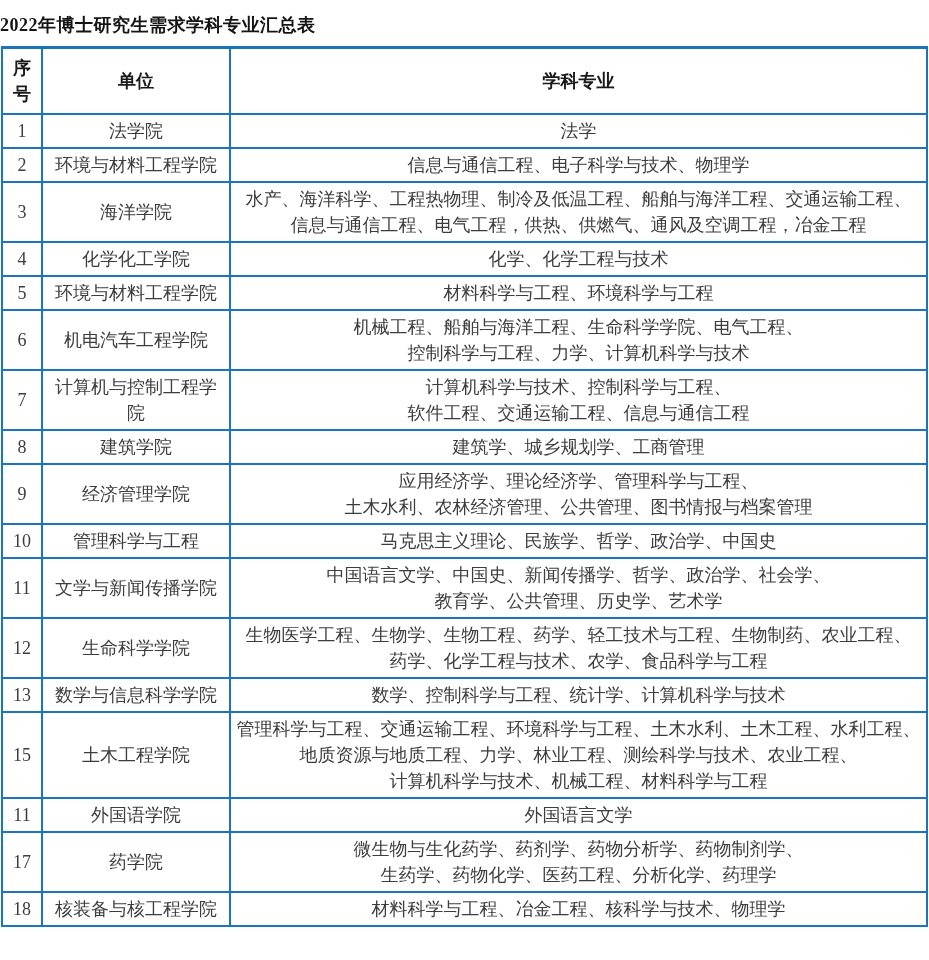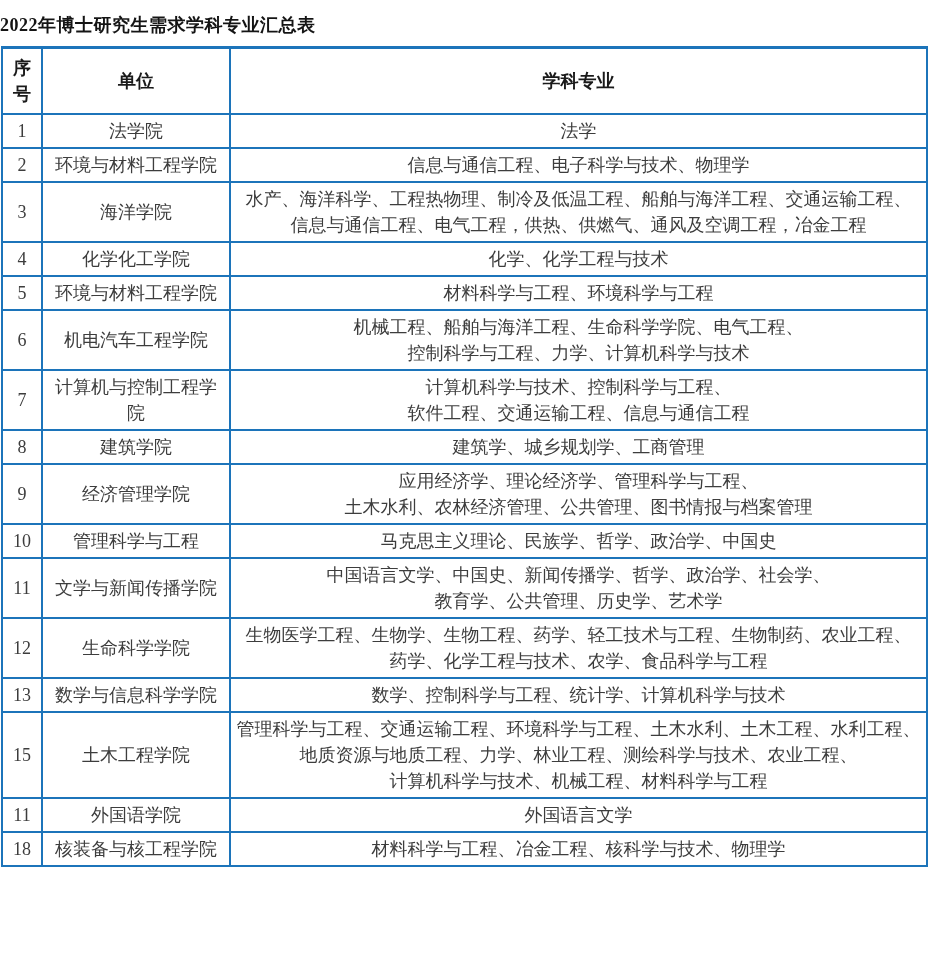--- a/index.html
+++ b/index.html
@@ -157,20 +157,26 @@
           <td class="cell-majors">管理科学与工程、交通运输工程、环境科学与工程、土木水利、土木工程、水利工程、
 地质资源与地质工程、力学、林业工程、测绘科学与技术、农业工程、
 计算机科学与技术、机械工程、材料科学与工程</td>
         </tr>
         <tr>
           <td class="cell-no">11</td>
           <td class="cell-unit">外国语学院</td>
           <td class="cell-majors">外国语言文学</td>
         </tr>
         <tr>
+          <td class="cell-no">17</td>
+          <td class="cell-unit">药学院</td>
+          <td class="cell-majors">微生物与生化药学、药剂学、药物分析学、药物制剂学、
+生药学、药物化学、医药工程、分析化学、药理学</td>
+        </tr>
+        <tr>
           <td class="cell-no">18</td>
           <td class="cell-unit">核装备与核工程学院</td>
           <td class="cell-majors">材料科学与工程、冶金工程、核科学与技术、物理学</td>
         </tr>
       </tbody>
   </table>
 
 </div>
 
 </body></html>

